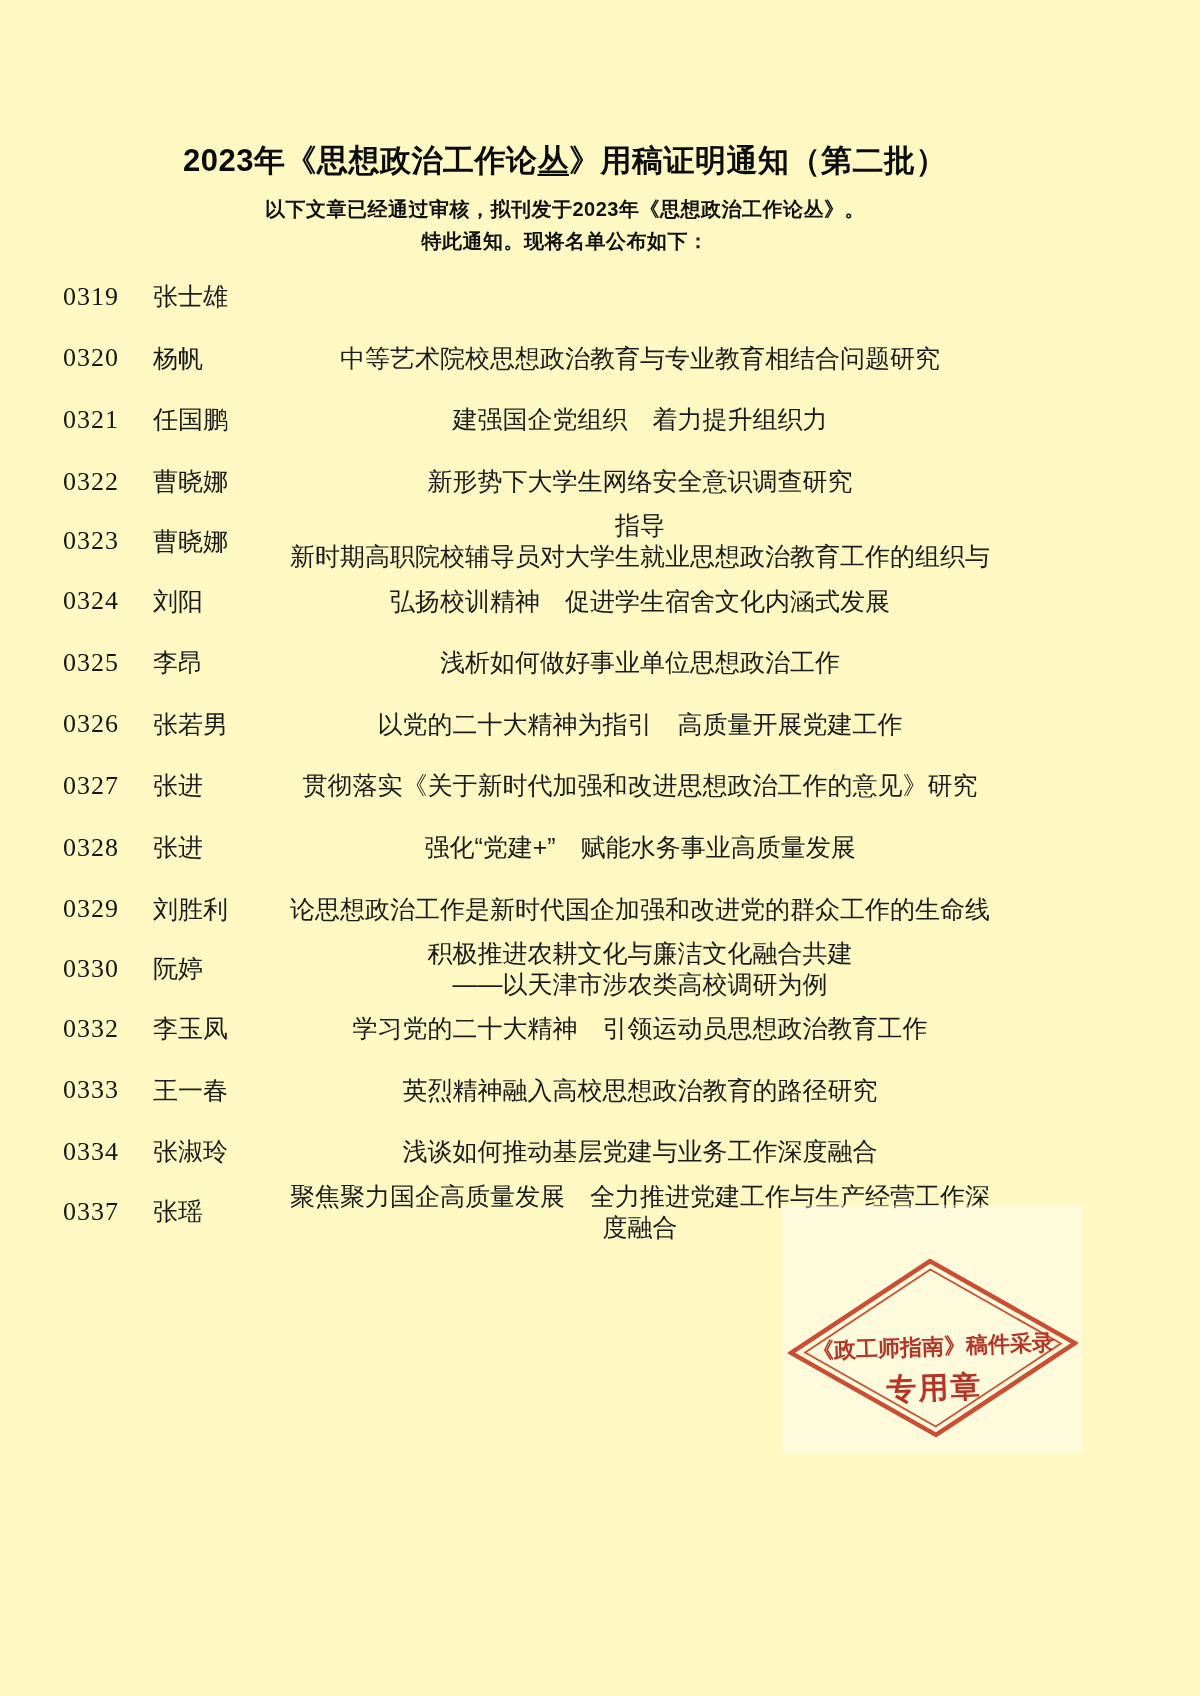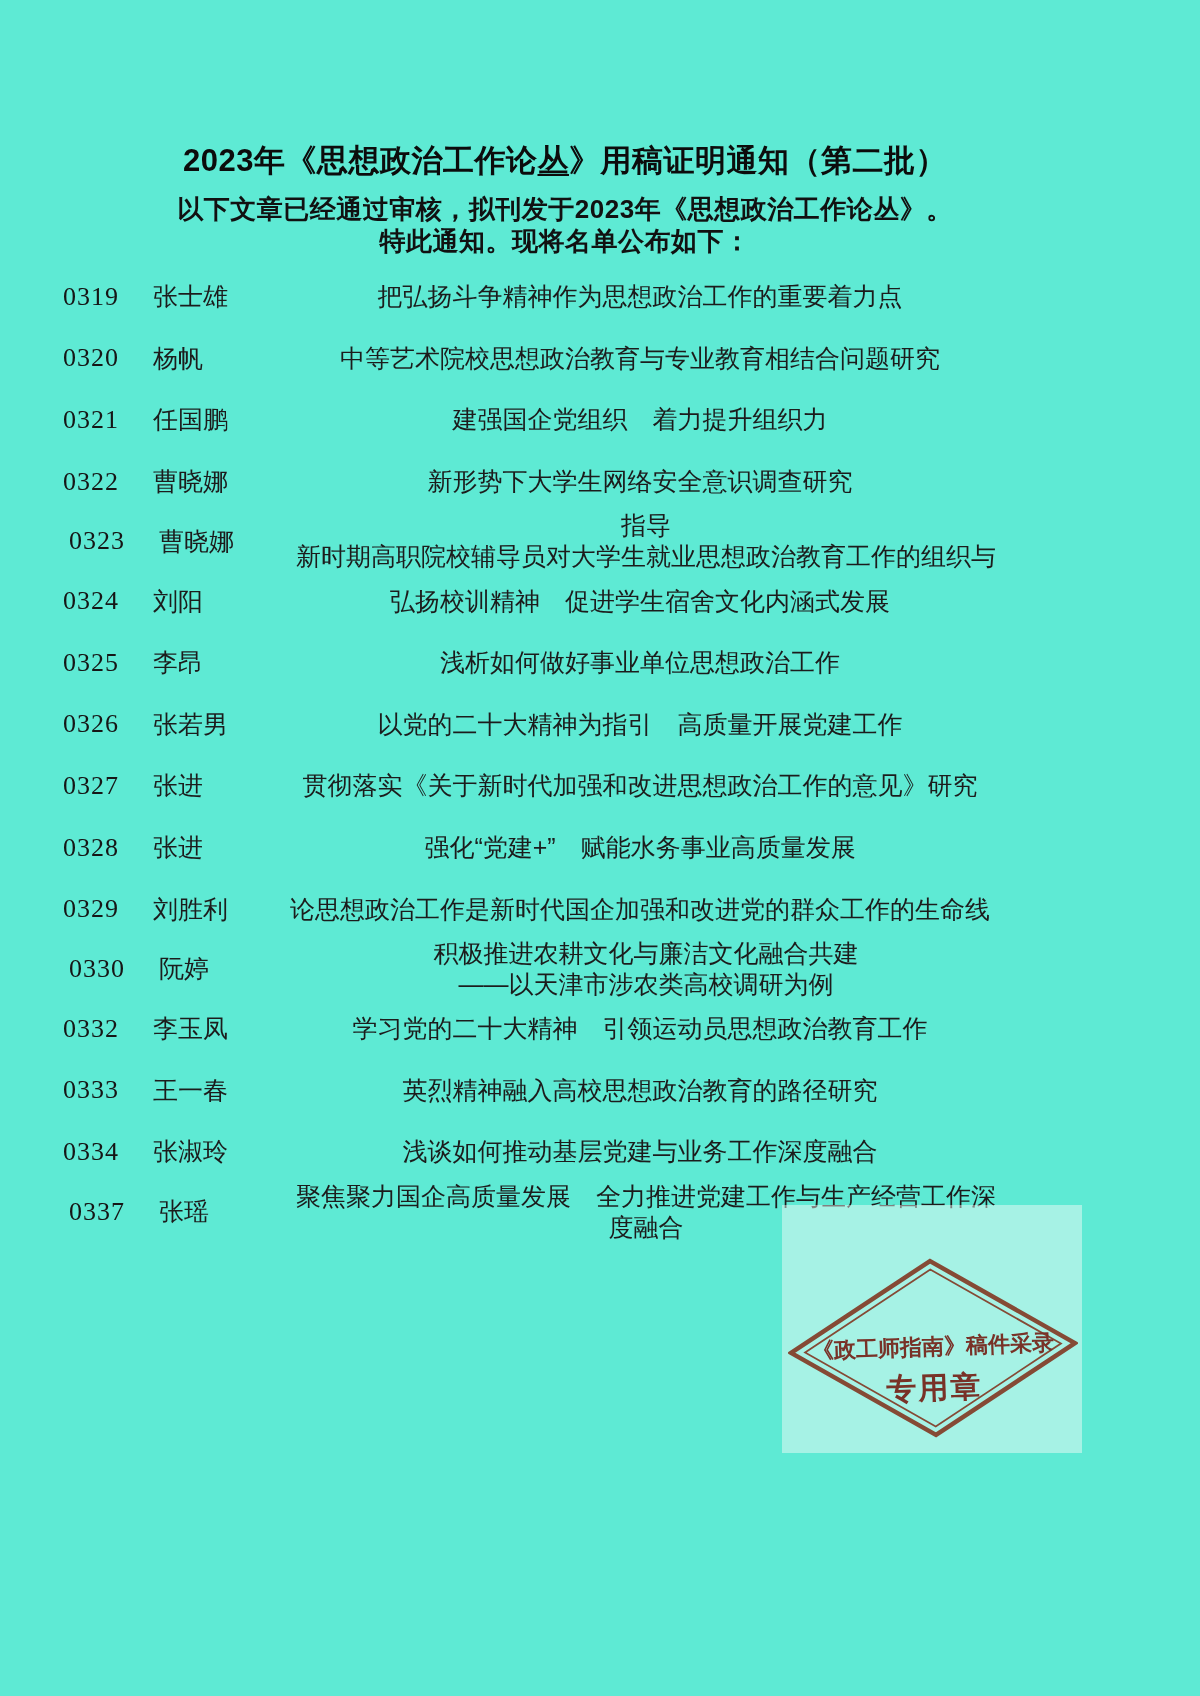--- a/index.html
+++ b/index.html
@@ -6,21 +6,21 @@
   body {
     width: 1200px; height: 1696px;
     background: #ffffff;
     font-family: "Liberation Sans", sans-serif;
     color: #1b1b1b;
     -webkit-font-smoothing: antialiased;
   }
   .page {
     position: relative;
     width: 1200px; height: 1696px;
-    background: #5eead4;
+    background: #fef9c3;
     overflow: hidden;
   }
 
   
   .doc-header {
     position: absolute;
     top: 142px; left: 0;
     width: 1130px;
     text-align: center;
   }
@@ -32,39 +32,39 @@
     color: #0c0c0c;
     letter-spacing: 0.5px;
   }
   .doc-title .ul {
     text-decoration: underline;
     text-decoration-thickness: 2px;
     text-underline-offset: 3px;
   }
   .doc-sub {
     margin: 0;
-    font-size: 26px;
+    font-size: 20px;
     line-height: 31.5px;
     font-weight: bold;
     color: #111111;
     letter-spacing: 0.5px;
   }
 
   
   .list {
     position: absolute;
     top: 266px; left: 0;
     width: 1076px;
   }
   .row {
     display: flex;
     align-items: center;
     height: 61.6px;
   }
-  .row.double { height: 58px; padding-left: 6px; }
+  .row.double { height: 58px; }
   .rid {
     margin-left: 63px;
     width: 90px;
     font-family: "Liberation Serif", serif;
     font-size: 26px;
     letter-spacing: 1px;
     color: #161616;
     flex: 0 0 auto;
   }
   .rname {
@@ -131,23 +131,20 @@
   <header class="doc-header">
     <h1 class="doc-title"><span>2023年《思想政治工作论</span><span class="ul">丛</span><span>》用稿证明通知（第二批）</span></h1>
     <p class="doc-sub">以下文章已经通过审核，拟刊发于2023年《思想政治工作论丛》。</p>
     <p class="doc-sub">特此通知。现将名单公布如下：</p>
   </header>
 
   <main class="list">
       <div class="row">
         <span class="rid">0319</span>
         <span class="rname">张士雄</span>
-        <div class="rtitle">
-          <div class="rtitle-line">把弘扬斗争精神作为思想政治工作的重要着力点</div>
-        </div>
       </div>
       <div class="row">
         <span class="rid">0320</span>
         <span class="rname">杨帆</span>
         <div class="rtitle">
           <div class="rtitle-line">中等艺术院校思想政治教育与专业教育相结合问题研究</div>
         </div>
       </div>
       <div class="row">
         <span class="rid">0321</span>

